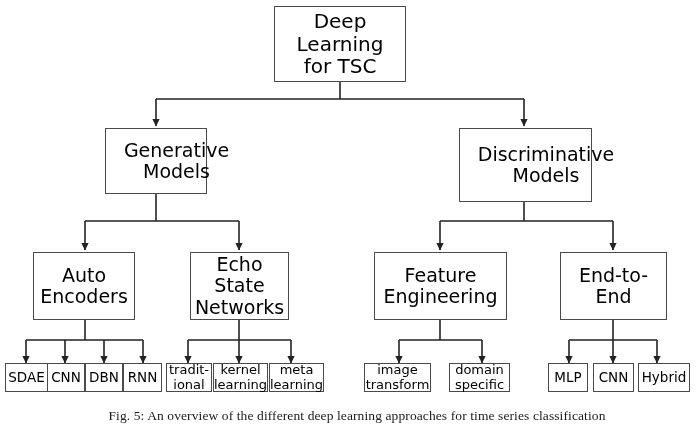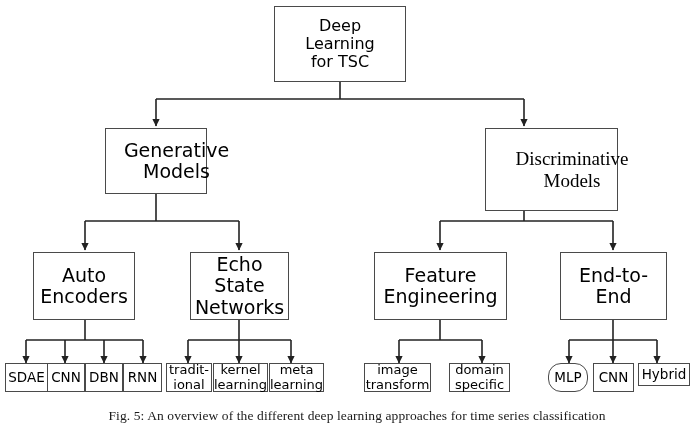--- a/index.html
+++ b/index.html
@@ -31,21 +31,21 @@
     background: #ffffff;
     display: flex;
     align-items: center;
     justify-content: center;
     text-align: center;
     color: #000000;
     line-height: 1.12;
     white-space: pre-line;
     z-index: 2;
   }
-  .lvl0 { font-size: 16px; }
+  .lvl0 { font-size: 20px; }
   .lvl1 { font-size: 19px; padding-left: 41px; }
   .lvl2 { font-size: 19px; }
   .leaf {
     font-size: 13.5px;
     border-width: 1.5px;
     line-height: 1.1;
   }
   .leaf.small { font-size: 13px; }
   #caption {
     position: absolute;
@@ -112,21 +112,21 @@
       <path d="M 657 340 L 657 363" marker-end="url(#ah)"></path>
     </g>
   </svg>
 
   <div class="node lvl0" style="left:274px; top:6px; width:132px; height:76px;">Deep
 Learning
 for TSC</div>
 
   <div class="node lvl1" style="left:105px; top:128px; width:102px; height:66px;">Generative
 Models</div>
-  <div class="node lvl1" style="left:485px; top:128px; width:133px; height:83px;font-family:Liberation Serif, serif;">Discriminative
+  <div class="node lvl1" style="left:459px; top:128px; width:133px; height:74px;">Discriminative
 Models</div>
 
   <div class="node lvl2" style="left:33px; top:252px; width:102px; height:68px;">Auto
 Encoders</div>
   <div class="node lvl2" style="left:190px; top:252px; width:99px; height:68px;">Echo
 State
 Networks</div>
   <div class="node lvl2" style="left:374px; top:252px; width:133px; height:68px;">Feature
 Engineering</div>
   <div class="node lvl2" style="left:560px; top:252px; width:107px; height:68px;">End-to-End</div>
@@ -141,19 +141,19 @@
   <div class="node leaf small" style="left:213px; top:363px; width:55px; height:29px;">kernel
 learning</div>
   <div class="node leaf small" style="left:269px; top:363px; width:55px; height:29px;">meta
 learning</div>
 
   <div class="node leaf small" style="left:364px; top:363px; width:67px; height:29px;">image
 transform</div>
   <div class="node leaf small" style="left:449px; top:363px; width:61px; height:29px;">domain
 specific</div>
 
-  <div class="node leaf" style="left:548px; top:363px; width:40px; height:29px;border-radius:13px;">MLP</div>
+  <div class="node leaf" style="left:548px; top:363px; width:40px; height:29px;">MLP</div>
   <div class="node leaf" style="left:593px; top:363px; width:41px; height:29px;">CNN</div>
-  <div class="node leaf" style="left:638px; top:363px; width:52px; height:23px;">Hybrid</div>
+  <div class="node leaf" style="left:638px; top:363px; width:52px; height:29px;">Hybrid</div>
 
   <div id="caption">Fig. 5: An overview of the different deep learning approaches for time series classification</div>
 
 </div>
 
 </body></html>

